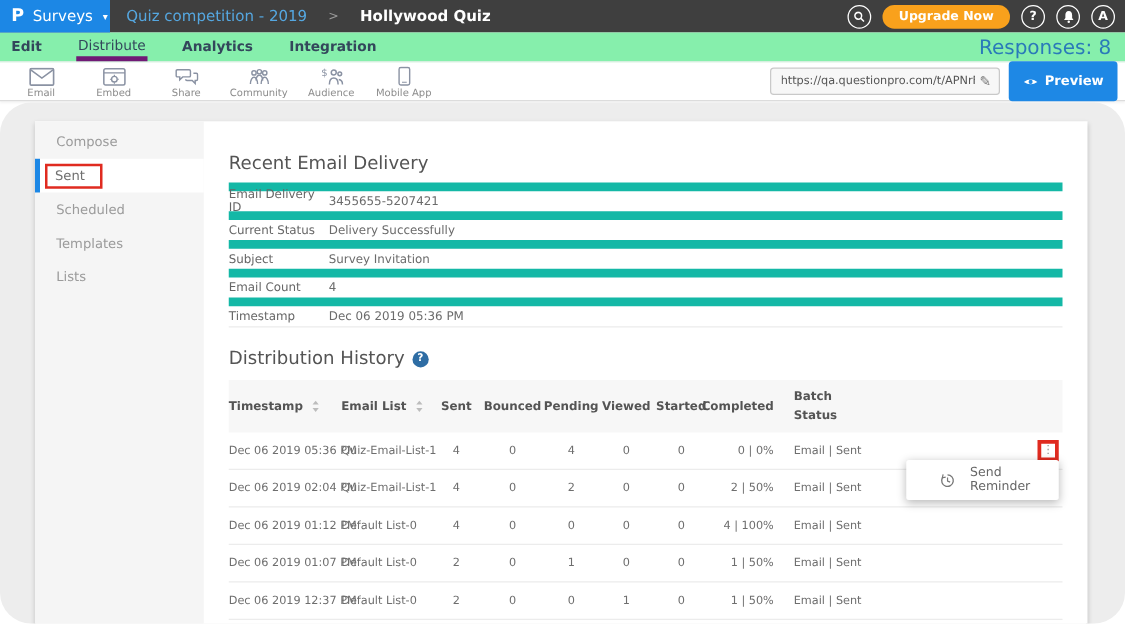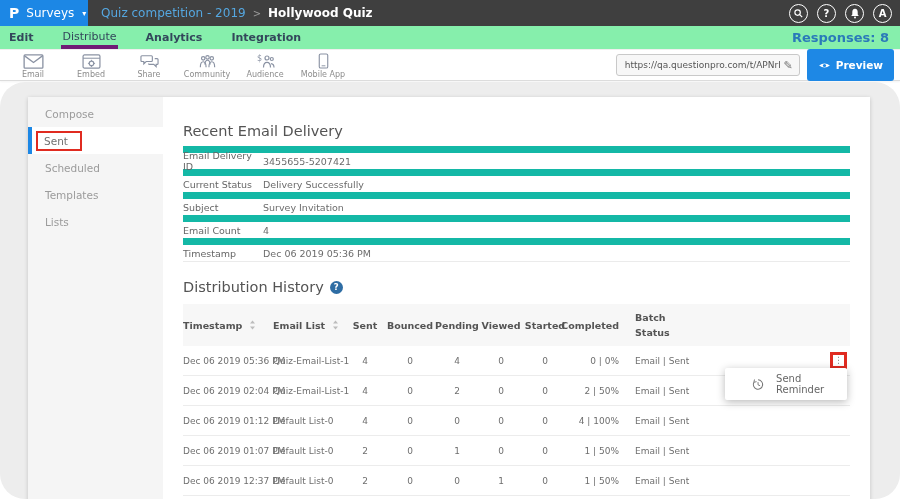--- a/index.html
+++ b/index.html
@@ -5,33 +5,33 @@
   * { box-sizing: border-box; margin: 0; padding: 0; }
   html,body { width:900px; height:499px; }
   body { font-family:"DejaVu Sans", sans-serif; position:relative; overflow:hidden; background:#fff; }
 
   
   .topbar { height:26px; background:#3f3f3f; display:flex; align-items:center; }
   .brand { width:88px; height:26px; background:#1c87e5; display:flex; align-items:center; padding-left:9px; gap:7px; cursor:pointer; }
   .logo { color:#fff; font-size:14px; font-weight:bold; }
   .brand-label { color:#fff; font-size:12px; }
   .caret { color:#fff; font-size:8px; margin-left:1px; }
-  .crumbs { margin-left:13px; display:flex; align-items:center; gap:7px; font-size:12px; }
+  .crumbs { margin-left:13px; display:flex; align-items:center; gap:17px; font-size:12px; }
   .crumb-parent { color:#55a7e0; }
   .crumb-sep { color:#9a9a9a; font-size:10px; }
   .crumb-current { color:#fff; font-weight:600; }
   .top-actions { margin-left:auto; display:flex; align-items:center; gap:9px; padding-right:8px; }
   .tcircle { width:19px; height:19px; border:1.5px solid #fff; border-radius:50%; display:flex; align-items:center; justify-content:center; color:#fff; font-size:10px; font-weight:bold; cursor:pointer; flex-shrink:0; }
   .upgrade { height:19px; padding:0 13px; background:#f9a11c; border-radius:10px; color:#fff; font-size:10px; font-weight:bold; display:flex; align-items:center; cursor:pointer; white-space:nowrap; }
 
   
   .navbar { height:24px; background:#86efac; display:flex; align-items:center; padding:0 8px; border-bottom:1px solid #efefef; }
   .tab { font-size:11px; font-weight:600; color:#33475b; margin-right:27px; padding:4px 1px 2px; cursor:pointer; border-bottom:2px solid transparent; }
   .tab.active { font-weight:400; border-bottom:4px solid #701a75; }
-  .responses { margin-left:auto; font-size:13px; font-weight:700; color:#2a7ab9; padding-right:3px; }
+  .responses { margin-left:auto; font-size:16px; font-weight:400; color:#2a7ab9; padding-right:3px; }
 
   
   .toolbar { height:31px; background:#fff; display:flex; align-items:center; border-bottom:1px solid #dcdcdc; box-shadow:0 1px 2px rgba(0,0,0,0.05); padding-left:4px; }
   .tool { width:58px; display:flex; flex-direction:column; align-items:center; justify-content:center; gap:1px; cursor:pointer; padding-top:2px; }
   .tool .ticon { height:15px; display:flex; align-items:flex-end; }
   .tool .tlabel { font-size:8px; color:#8c8c8c; }
   .toolbar-right { margin-left:auto; display:flex; align-items:center; gap:7px; padding-right:6px; }
   .url-box { width:184px; height:22px; background:#f7f7f7; border:1px solid #c9c9c9; border-radius:3px; display:flex; align-items:center; padding:0 6px 0 8px; gap:4px; }
   .url-text { flex:1; min-width:0; border:none; background:transparent; font-family:"DejaVu Sans",sans-serif; font-size:9px; color:#555; outline:none; }
   .pencil { font-size:11px; color:#777; cursor:pointer; }
@@ -89,20 +89,21 @@
     <span class="crumb-sep">&gt;</span>
     <span class="crumb-current">Hollywood Quiz</span>
   </div>
   <div class="top-actions">
     <span class="tcircle">
       <svg width="9" height="9" viewBox="0 0 9 9">
           <circle cx="3.6" cy="3.6" r="2.7" fill="none" stroke="#fff" stroke-width="1.2"></circle>
           <line x1="5.7" y1="5.7" x2="8.2" y2="8.2" stroke="#fff" stroke-width="1.2"></line>
         </svg>
     </span>
+    <span class="upgrade">Upgrade Now</span>
     <span class="tcircle">
         <span>?</span>
       </span>
     <span class="tcircle">
       <svg width="10" height="11" viewBox="0 0 10 11">
           <path d="M5 0.8 C3.1 0.8 2.3 2.3 2.3 4 L2.3 6.4 L1.2 7.9 L8.8 7.9 L7.7 6.4 L7.7 4 C7.7 2.3 6.9 0.8 5 0.8 Z" fill="#fff"></path>
           <circle cx="5" cy="9.4" r="1" fill="#fff"></circle>
         </svg>
     </span>
     <span class="tcircle">

